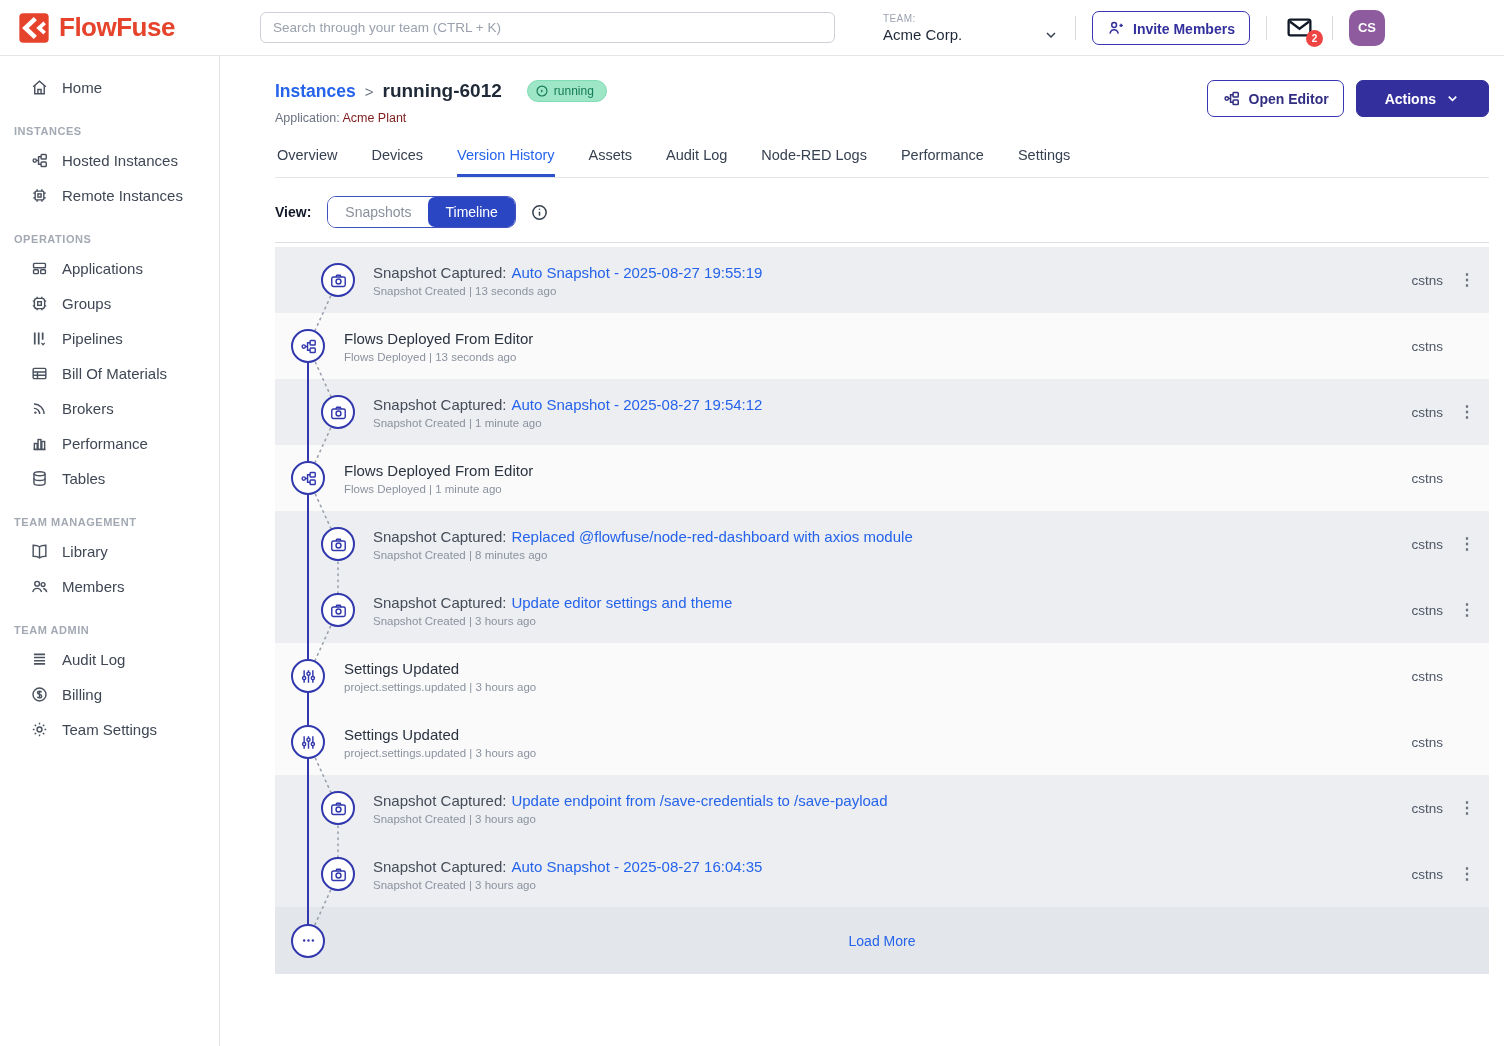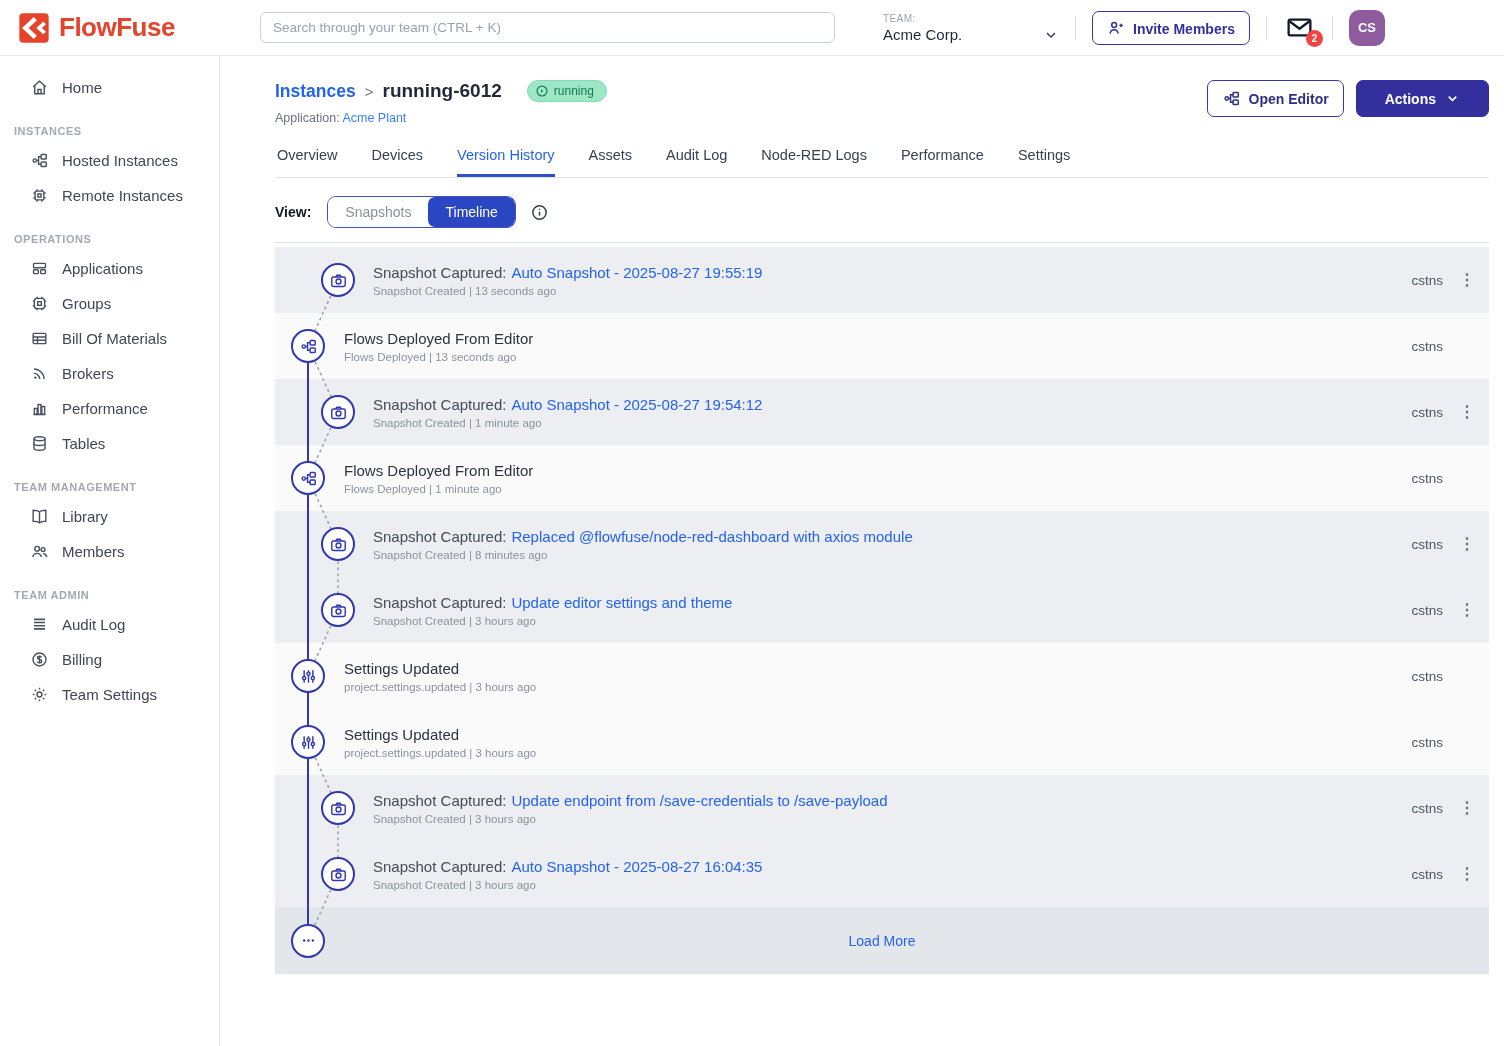--- a/index.html
+++ b/index.html
@@ -43,21 +43,21 @@
   
   .main { position:absolute; left:249px; top:56px; right:0; bottom:0; background:#fff; padding:24px 15px 0 26px; }
   .head-row { display:flex; align-items:flex-start; }
   .crumb-line { display:flex; align-items:center; gap:9px; }
   .crumb-root { color:#2563eb; font-size:17.5px; font-weight:700; cursor:pointer; }
   .crumb-sep { color:#6b7280; font-size:15px; }
   .crumb-name { color:#1f2937; font-size:19px; font-weight:700; }
   .status-pill { display:inline-flex; align-items:center; gap:5px; margin-left:16px; background:#9de7c6;
                  border:1px solid #7fdcb4; color:#177a56; font-size:12px; border-radius:999px; padding:3px 12px 3px 7px; }
   .crumb-sub { margin-top:9px; font-size:12.5px; color:#6b7280; }
-  .crumb-sub a { color:#3b82f6; text-decoration:none; cursor:pointer;text-align:center; }
+  .crumb-sub a { color:#7f1d1d; text-decoration:none; cursor:pointer;text-align:center; }
   .head-btns { margin-left:auto; display:flex; gap:12px; }
   .btn-outline { display:flex; align-items:center; gap:8px; background:#fff; border:1.5px solid #3a36b1;
                  color:#312e81; border-radius:7px; font-size:14px; font-weight:700; padding:8px 14px; cursor:pointer; }
   .btn-solid { display:flex; align-items:center; gap:9px; background:#332f9d; border:1.5px solid #332f9d;
                color:#fff; border-radius:7px; font-size:14px; font-weight:700; padding:8px 28px; cursor:pointer; }
   .btn-outline svg, .btn-solid svg { flex:none; }
 
   .tabs { display:flex; gap:34px; margin-top:22px; border-bottom:1px solid #e3e5e8; padding-left:2px; }
   .tab { font-size:14.5px; color:#374151; padding-bottom:11px; cursor:pointer; border-bottom:3px solid transparent; }
   .tab.active { color:#2563eb; border-bottom-color:#2f51c9; }
@@ -185,20 +185,27 @@
   </div>
   <div class="side-item">
     <svg viewBox="0 0 24 24" fill="none" stroke="currentColor" stroke-width="1.8">
         <rect x="5.5" y="5.5" width="13" height="13" rx="3.5"></rect>
         <rect x="9.7" y="9.7" width="4.6" height="4.6"></rect>
         <path d="M9 5.5V3.5M15 5.5V3.5M9 18.5v2M15 18.5v2M5.5 9h-2M5.5 15h-2M18.5 9h2M18.5 15h2"></path>
       </svg>
     <span>Groups</span>
   </div>
   <div class="side-item">
+    <svg viewBox="0 0 24 24" fill="none" stroke="currentColor" stroke-width="2.2">
+        <path d="M6 4.5v15M11 4.5v15M16 4.5v9"></path>
+        <path d="M14.5 17.5l2 2.5 2-2.5" stroke-width="1.6"></path>
+      </svg>
+    <span>Pipelines</span>
+  </div>
+  <div class="side-item">
     <svg viewBox="0 0 24 24" fill="none" stroke="currentColor" stroke-width="1.8">
         <rect x="4" y="5.5" width="16" height="13" rx="1.5"></rect>
         <path d="M4 10h16M9.5 10v8.5M4 14.25h16"></path>
       </svg>
     <span>Bill Of Materials</span>
   </div>
   <div class="side-item">
     <svg viewBox="0 0 24 24" fill="none" stroke="currentColor" stroke-width="1.8">
         <circle cx="6.8" cy="17.2" r="1.5" fill="currentColor" stroke="none"></circle>
         <path d="M5 11.8a7 7 0 017.2 7.2M5 6.3A12.5 12.5 0 0117.7 19"></path>

